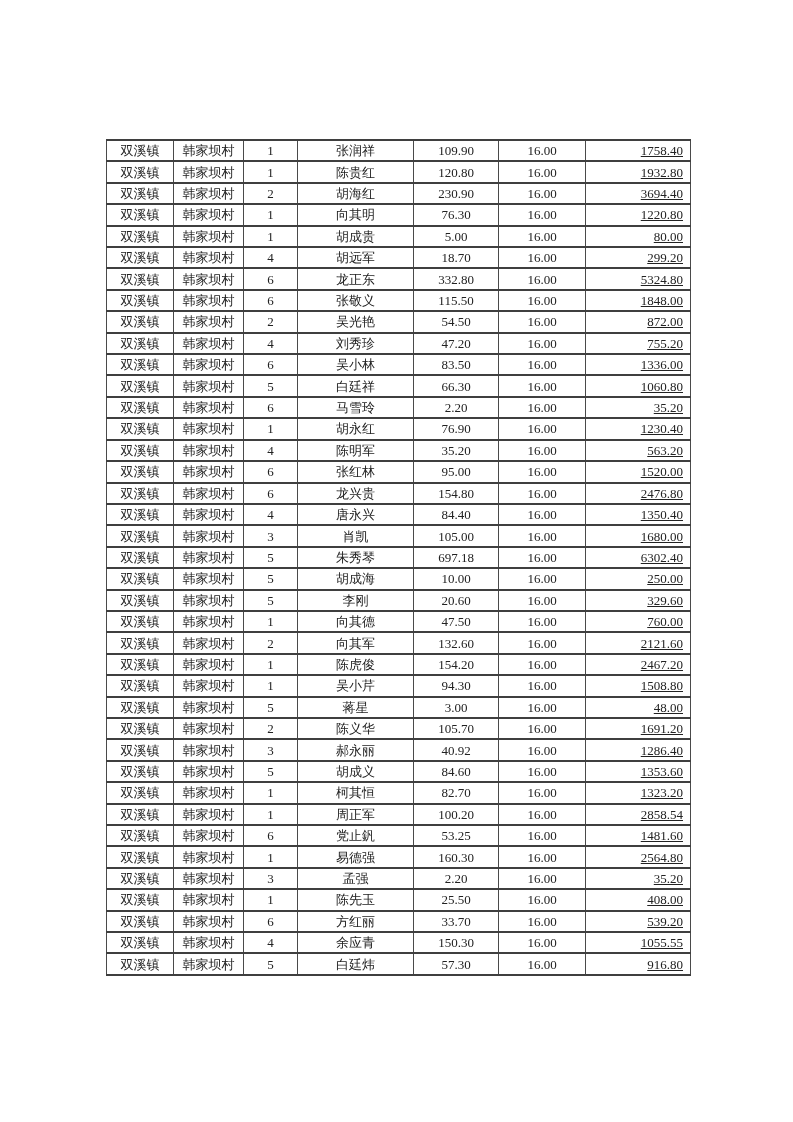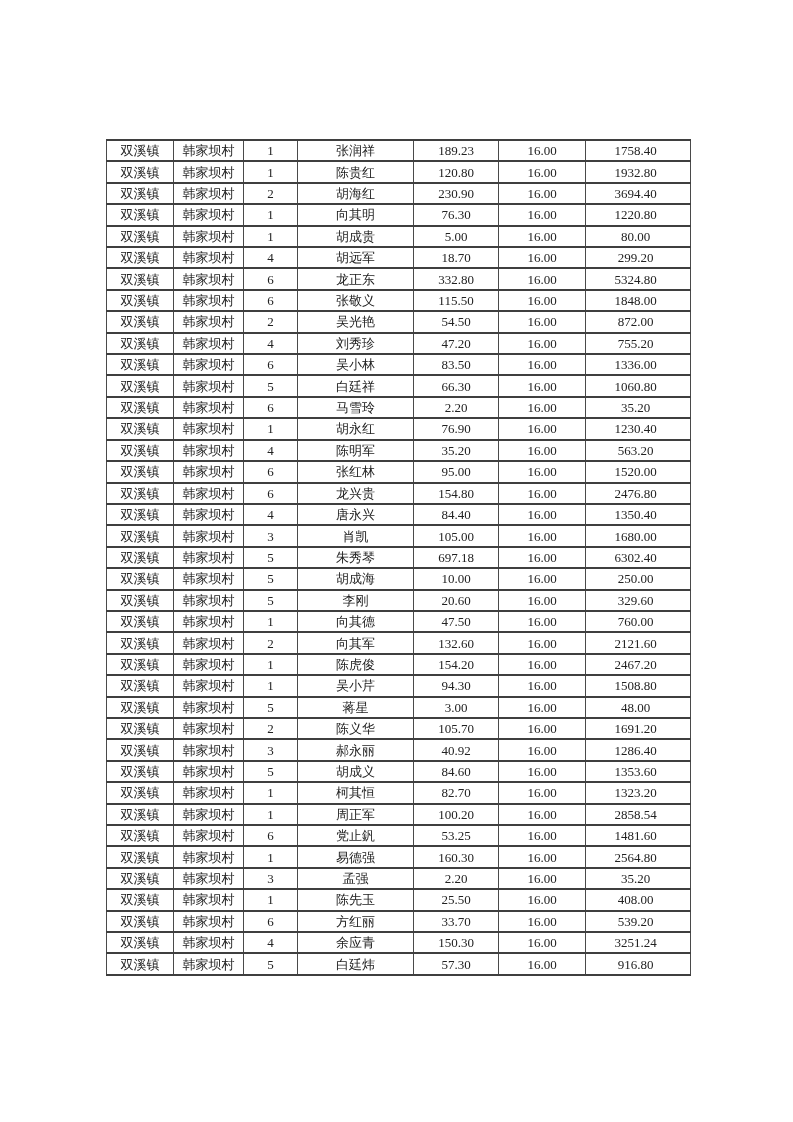--- a/index.html
+++ b/index.html
@@ -33,21 +33,23 @@
     font-size: 13px;
     line-height: 1;
     text-align: center;
     vertical-align: middle;
     padding: 0 2px;
     white-space: nowrap;
     overflow: hidden;
     color: #222222;
   }
   table.payout-table td.num-right {
+    text-align: right;
     padding-right: 7px;
+    text-decoration: underline;
   }
   col.c-town    { width: 67px; }
   col.c-village { width: 70px; }
   col.c-group   { width: 54px; }
   col.c-name    { width: 116px; }
   col.c-area    { width: 85px; }
   col.c-rate    { width: 87px; }
   col.c-total   { width: 105px; }
 </style>
 </head>
@@ -64,21 +66,21 @@
       <col class="c-rate">
       <col class="c-total">
     </colgroup>
     <tbody>
 
         <tr>
           <td>双溪镇</td>
           <td>韩家坝村</td>
           <td>1</td>
           <td>张润祥</td>
-          <td>189.23</td>
+          <td>109.90</td>
           <td>16.00</td>
           <td class="num-right">1758.40</td>
         </tr>
 
         <tr>
           <td>双溪镇</td>
           <td>韩家坝村</td>
           <td>1</td>
           <td>陈贵红</td>
           <td>120.80</td>
@@ -436,21 +438,21 @@
           <td class="num-right">539.20</td>
         </tr>
 
         <tr>
           <td>双溪镇</td>
           <td>韩家坝村</td>
           <td>4</td>
           <td>余应青</td>
           <td>150.30</td>
           <td>16.00</td>
-          <td class="num-right">3251.24</td>
+          <td class="num-right">1055.55</td>
         </tr>
 
         <tr>
           <td>双溪镇</td>
           <td>韩家坝村</td>
           <td>5</td>
           <td>白廷炜</td>
           <td>57.30</td>
           <td>16.00</td>
           <td class="num-right">916.80</td>

